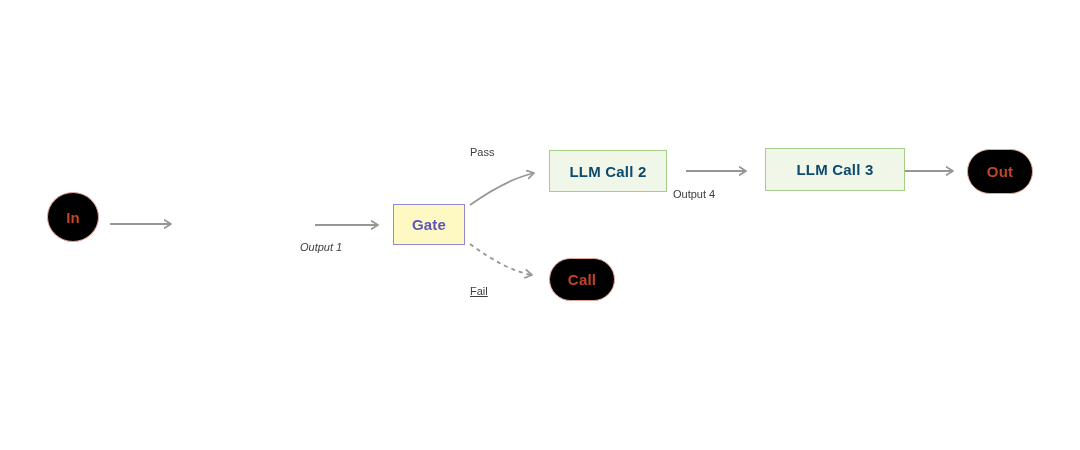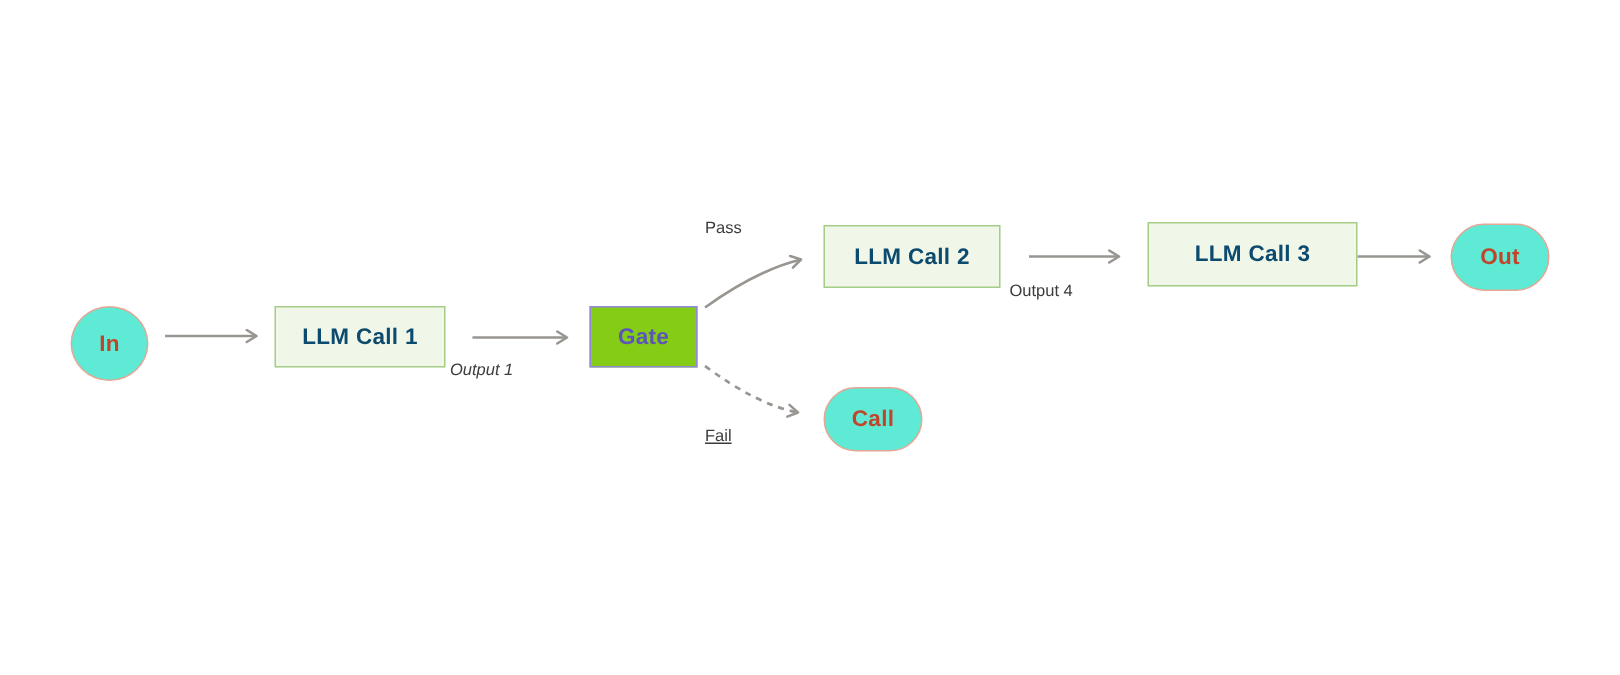--- a/index.html
+++ b/index.html
@@ -26,45 +26,45 @@
     position: absolute;
     display: flex;
     align-items: center;
     justify-content: center;
     box-sizing: border-box;
     font-weight: bold;
     font-size: 15px;
     letter-spacing: 0.2px;
   }
   .node-terminal {
-    background: #5eead4;
+    background: #000000;
     border: 1.5px solid #e5a796;
     color: #c0452b;
   }
   .node-llm {
     background: #f0f7e9;
     border: 1.5px solid #a6cd87;
     color: #0c4a6e;
   }
   .node-gate {
-    background: #84cc16;
+    background: #fef9c3;
     border: 1.5px solid #908ad8;
     color: #5d55bb;
   }
   .ellipse { border-radius: 50%; }
   .stadium { border-radius: 24px; }
   .edge-label {
     position: absolute;
     font-size: 11px;
     color: #3c3c3c;
     text-align: left;
     white-space: nowrap;
   }
   
-  #node-in   { left: 47px;  top: 204px; width: 52px;  height: 50px; }
+  #node-in   { left: 47px;  top: 192px; width: 52px;  height: 50px; }
   #node-llm1 { left: 183px; top: 204px; width: 114px; height: 41px; }
   #node-gate { left: 393px; top: 204px; width: 72px;  height: 41px; }
   #node-llm2 { left: 549px; top: 150px; width: 118px; height: 42px; }
   #node-llm3 { left: 765px; top: 148px; width: 140px; height: 43px; }
   #node-out  { left: 967px; top: 149px; width: 66px;  height: 45px; }
   #node-exit { left: 549px; top: 258px; width: 66px;  height: 43px; }
   
   #label-output1 { left: 300px; top: 241px; width: 94px; font-style: italic; }
   #label-pass    { left: 470px; top: 146px; width: 52px; }
   #label-output2 { left: 673px; top: 188px; width: 94px; }
@@ -92,23 +92,20 @@
 
     <path d="M686,171 L746,171" fill="none" stroke="#999691" stroke-width="1.8" marker-end="url(#arrowhead)"></path>
 
     <path d="M897,171 L953,171" fill="none" stroke="#999691" stroke-width="1.8" marker-end="url(#arrowhead)"></path>
   </svg>
 
   <div id="node-in" class="node node-terminal ellipse">
     <span>In</span>
   </div>
 
-  <div id="node-llm1" class="node node-llm">
-    <span>LLM Call 1</span>
-  </div>
 
   <div id="node-gate" class="node node-gate">
     <span>Gate</span>
   </div>
 
   <div id="node-llm2" class="node node-llm">
     <span>LLM Call 2</span>
   </div>
 
   <div id="node-llm3" class="node node-llm">

